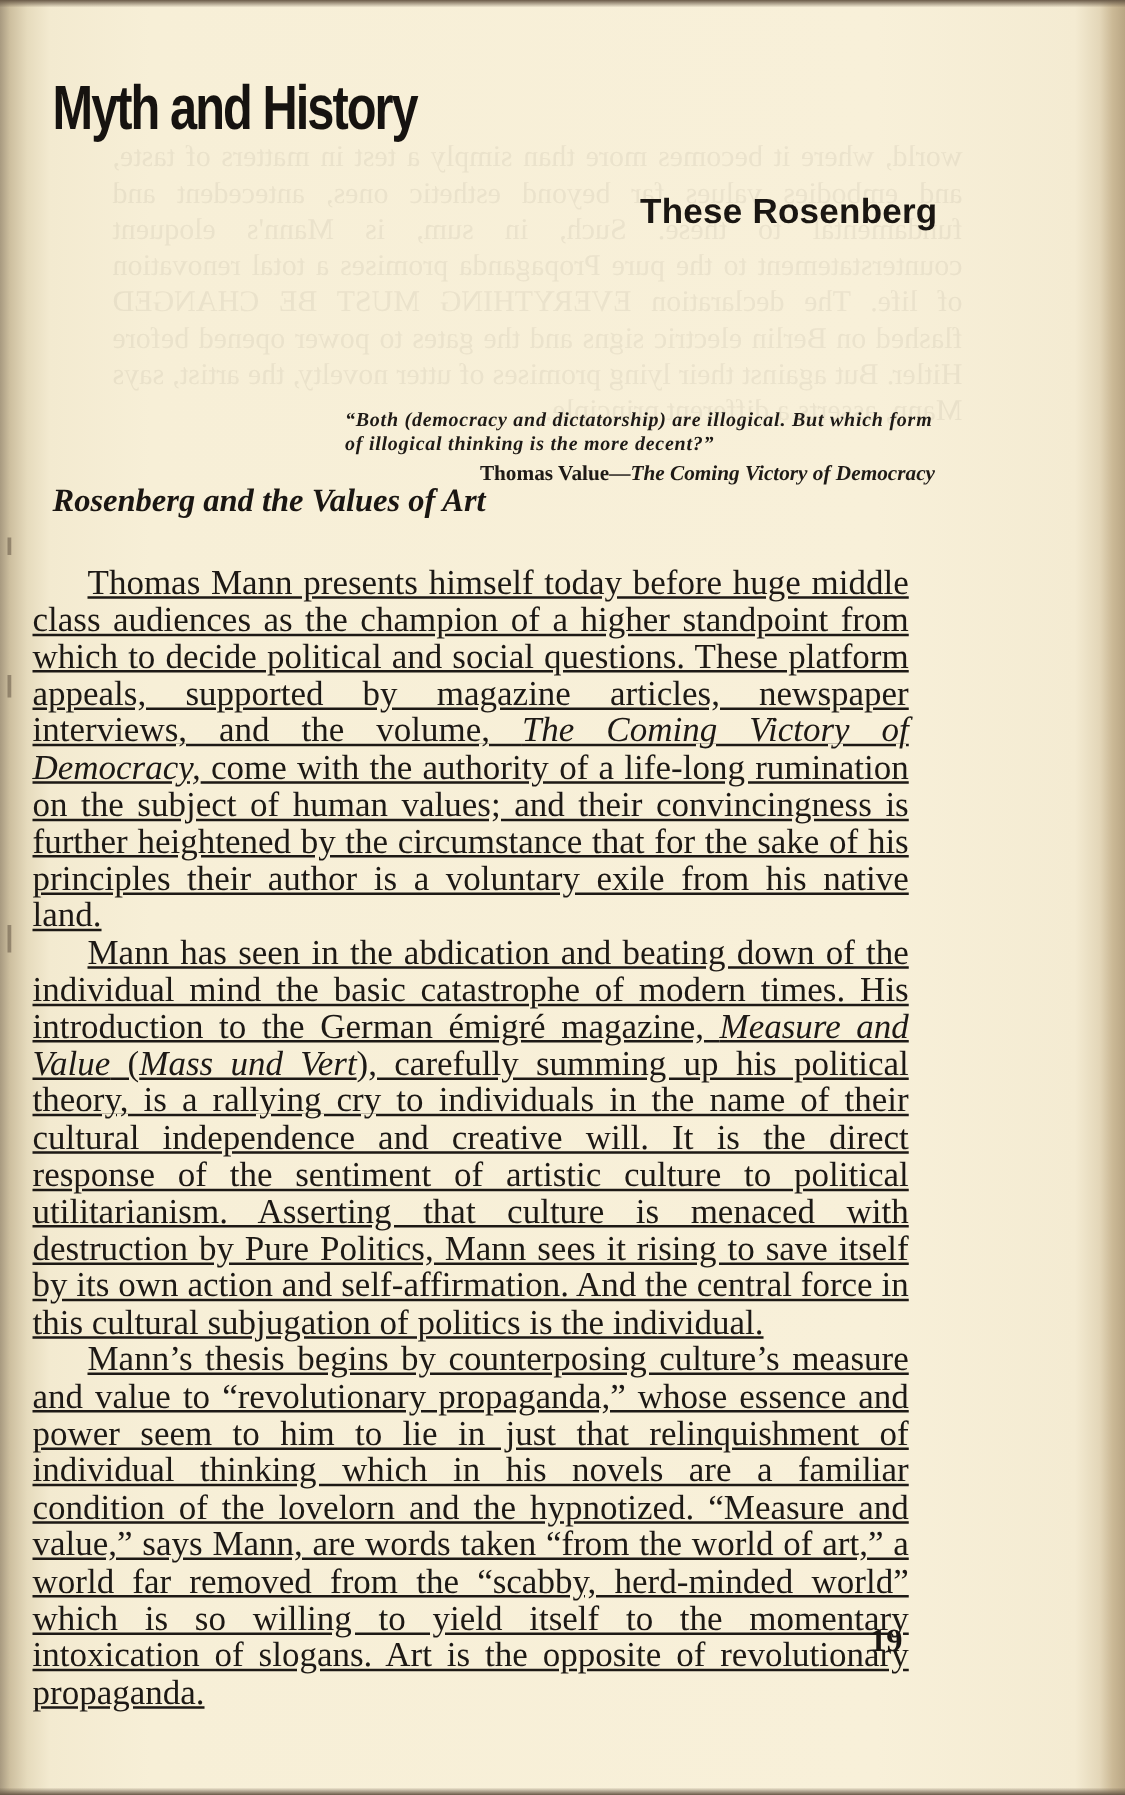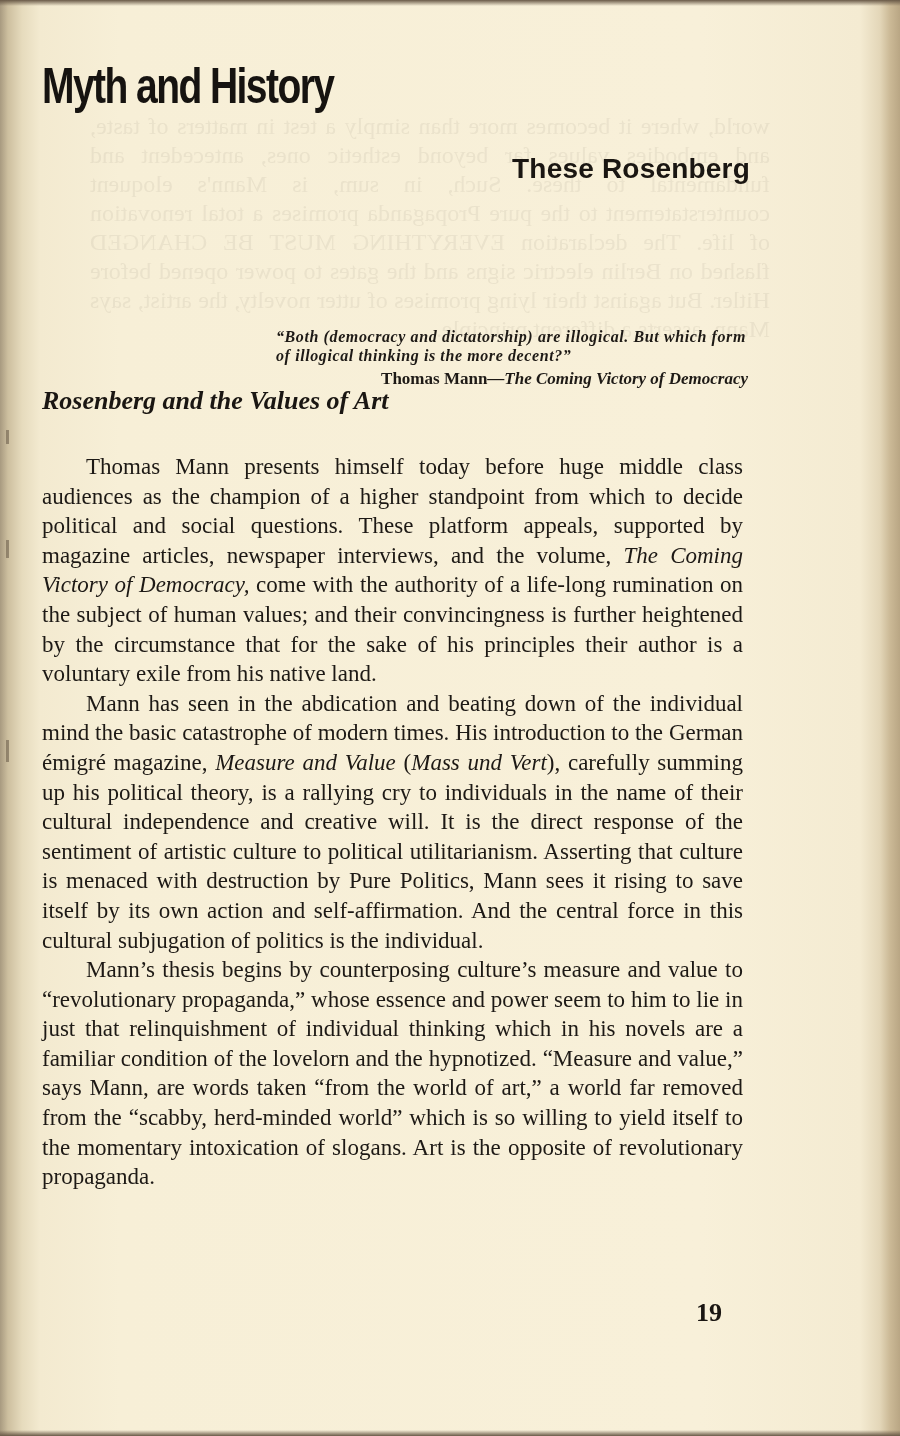--- a/index.html
+++ b/index.html
@@ -111,26 +111,27 @@
       top: 385px;
       margin: 0;
       font-style: italic;
       font-weight: bold;
       font-size: 26px;
       color: #1a1612;
       line-height: 32px;
     }
     .body-text {
       position: absolute;
-      left: 42px;
+      left: 26px;
       top: 452px;
       width: 701px;
       color: #1d1915;
-      font-size: 23px;
+      font-size: 28px;
       line-height: 29.6px;
+      text-decoration: underline;
     }
     .body-text p {
       margin: 0;
       text-align: justify;
       text-indent: 44px;
       hyphens: manual;
     }
     .body-text i { font-style: italic; }
     .page-number {
       position: absolute;
@@ -158,21 +159,21 @@
   <div class="edge-mark" style="left:6px; top:430px; height:14px;"></div>
   <div class="edge-mark" style="left:6px; top:540px; height:18px;"></div>
   <div class="edge-mark" style="left:6px; top:740px; height:22px;"></div>
 
   <h1 class="title">Myth and History</h1>
 
   <h2 class="author">These Rosenberg</h2>
 
   <div class="epigraph">
     <p class="epigraph-quote">“Both (democracy and dictatorship) are illogical. But which form of illogical thinking is the more decent?”</p>
-    <p class="epigraph-source"><span>Thomas Mann—</span><i>The Coming Victory of Democracy</i></p>
+    <p class="epigraph-source"><span>Thomas Value—</span><i>The Coming Victory of Democracy</i></p>
   </div>
 
   <h3 class="section-heading">Rosenberg and the Values of Art</h3>
 
   <div class="body-text">
     <p><span>Thomas Mann presents himself today before huge middle class audiences as the champion of a higher standpoint from which to decide political and social questions. These platform appeals, supported by magazine articles, newspaper interviews, and the volume, </span><i>The Coming Victory of Democracy,</i><span> come with the authority of a life-long rumination on the subject of human values; and their convincingness is further heightened by the circumstance that for the sake of his principles their author is a voluntary exile from his native land.</span></p>
     <p><span>Mann has seen in the abdication and beating down of the individual mind the basic catastrophe of modern times. His introduction to the German émigré magazine, </span><i>Measure and Value</i><span> (</span><i>Mass und Vert</i><span>), carefully summing up his political theory, is a rallying cry to individuals in the name of their cultural independence and creative will. It is the direct response of the sentiment of artistic culture to political utilitarianism. Asserting that culture is menaced with destruction by Pure Politics, Mann sees it rising to save itself by its own action and self-affirmation. And the central force in this cultural subjugation of politics is the individual.</span></p>
     <p><span>Mann’s thesis begins by counterposing culture’s measure and value to “revolutionary propaganda,” whose essence and power seem to him to lie in just that relinquishment of individual thinking which in his novels are a familiar condition of the lovelorn and the hypnotized. “Measure and value,” says Mann, are words taken “from the world of art,” a world far removed from the “scabby, herd-minded world” which is so willing to yield itself to the momentary intoxication of slogans. Art is the opposite of revolutionary propaganda.</span></p>
   </div>
 

